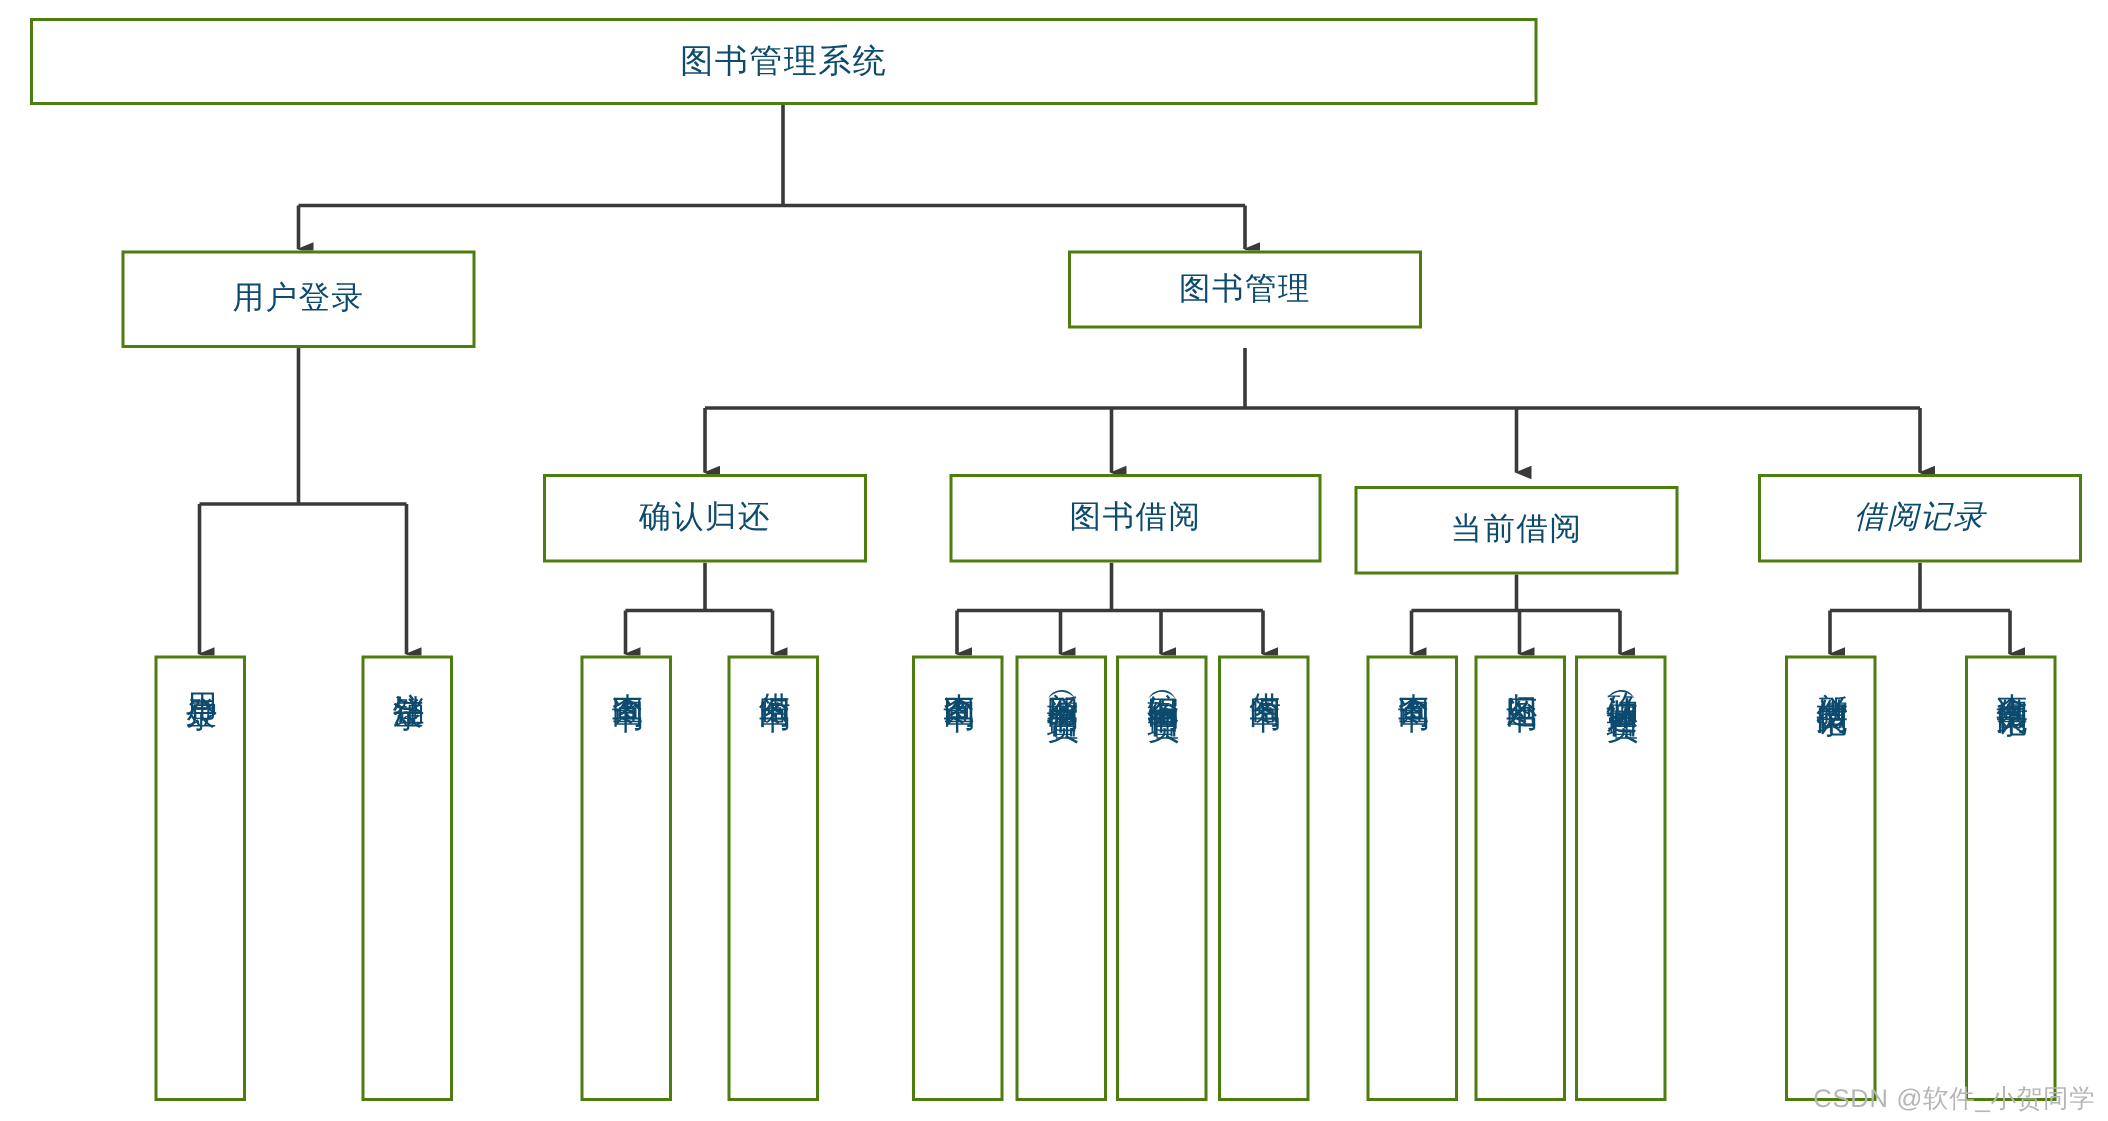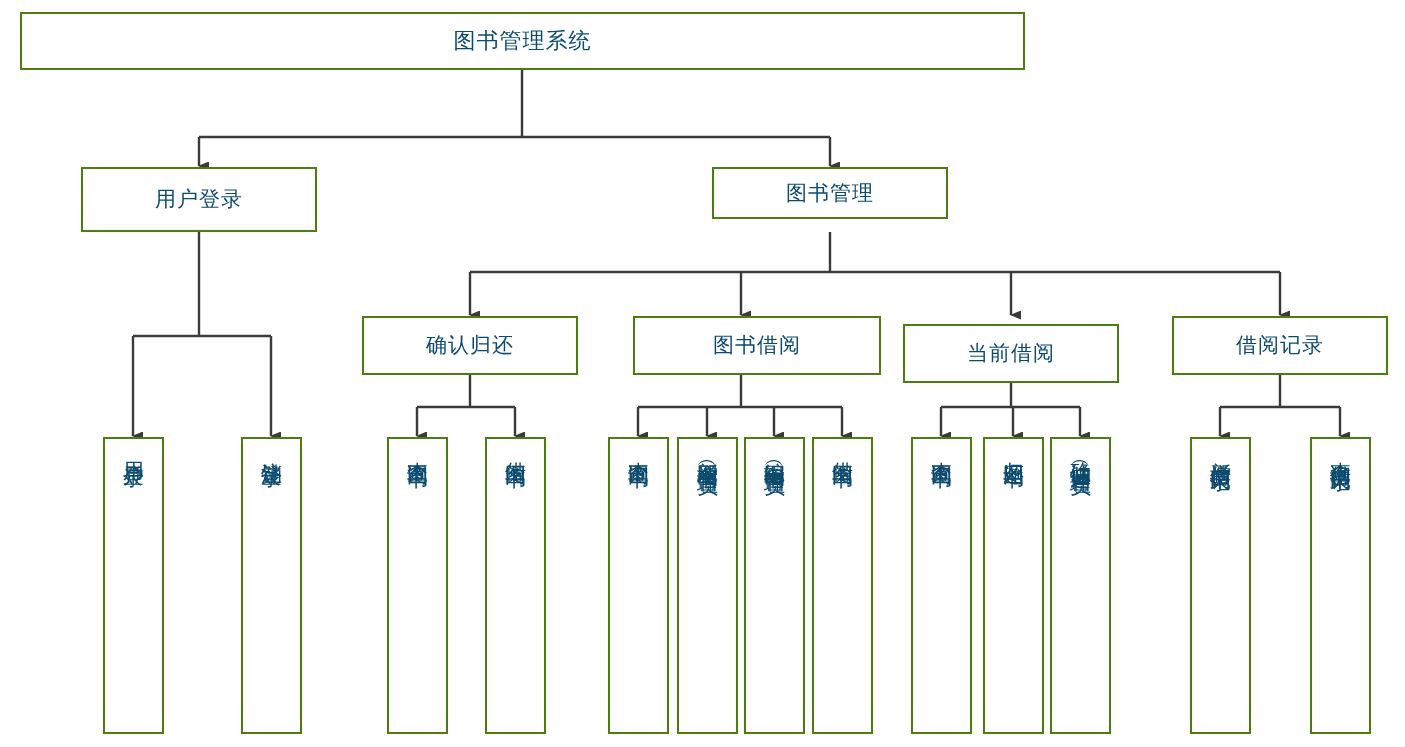--- a/index.html
+++ b/index.html
@@ -133,21 +133,21 @@
       </div>
       <div class="node h" style="left: 362px; top: 316px; width: 216px; height: 59px;">
         <span class="lbl">确认归还</span>
       </div>
       <div class="node h" style="left: 633px; top: 316px; width: 248px; height: 59px;">
         <span class="lbl">图书借阅</span>
       </div>
       <div class="node h" style="left: 903px; top: 324px; width: 216px; height: 59px;">
         <span class="lbl">当前借阅</span>
       </div>
-      <div class="node h" style="left: 1172px; top: 316px; width: 216px; height: 59px;">
+      <div class="node h" style="left: 1172px; top: 316px; width: 216px; height: 59px; font-style: italic;">
         <span class="lbl">借阅记录</span>
       </div>
       <div class="node v" style="left: 103px; top: 437px; width: 61px; height: 297px;">
         <span class="lbl">用户登录</span>
       </div>
       <div class="node v" style="left: 241px; top: 437px; width: 61px; height: 297px;">
         <span class="lbl">注销登录</span>
       </div>
       <div class="node v" style="left: 387px; top: 437px; width: 61px; height: 297px;">
         <span class="lbl">查询图书</span>
@@ -177,13 +177,14 @@
         <span class="lbl">确认归还（管理员）</span>
       </div>
       <div class="node v" style="left: 1190px; top: 437px; width: 61px; height: 297px;">
         <span class="lbl">新增借阅记录</span>
       </div>
       <div class="node v" style="left: 1310px; top: 437px; width: 61px; height: 297px;">
         <span class="lbl">查询借阅记录</span>
       </div>
     </div>
 
+  <div id="watermark">CSDN @软件_小贺同学</div>
 </div>
 
 </body></html>

